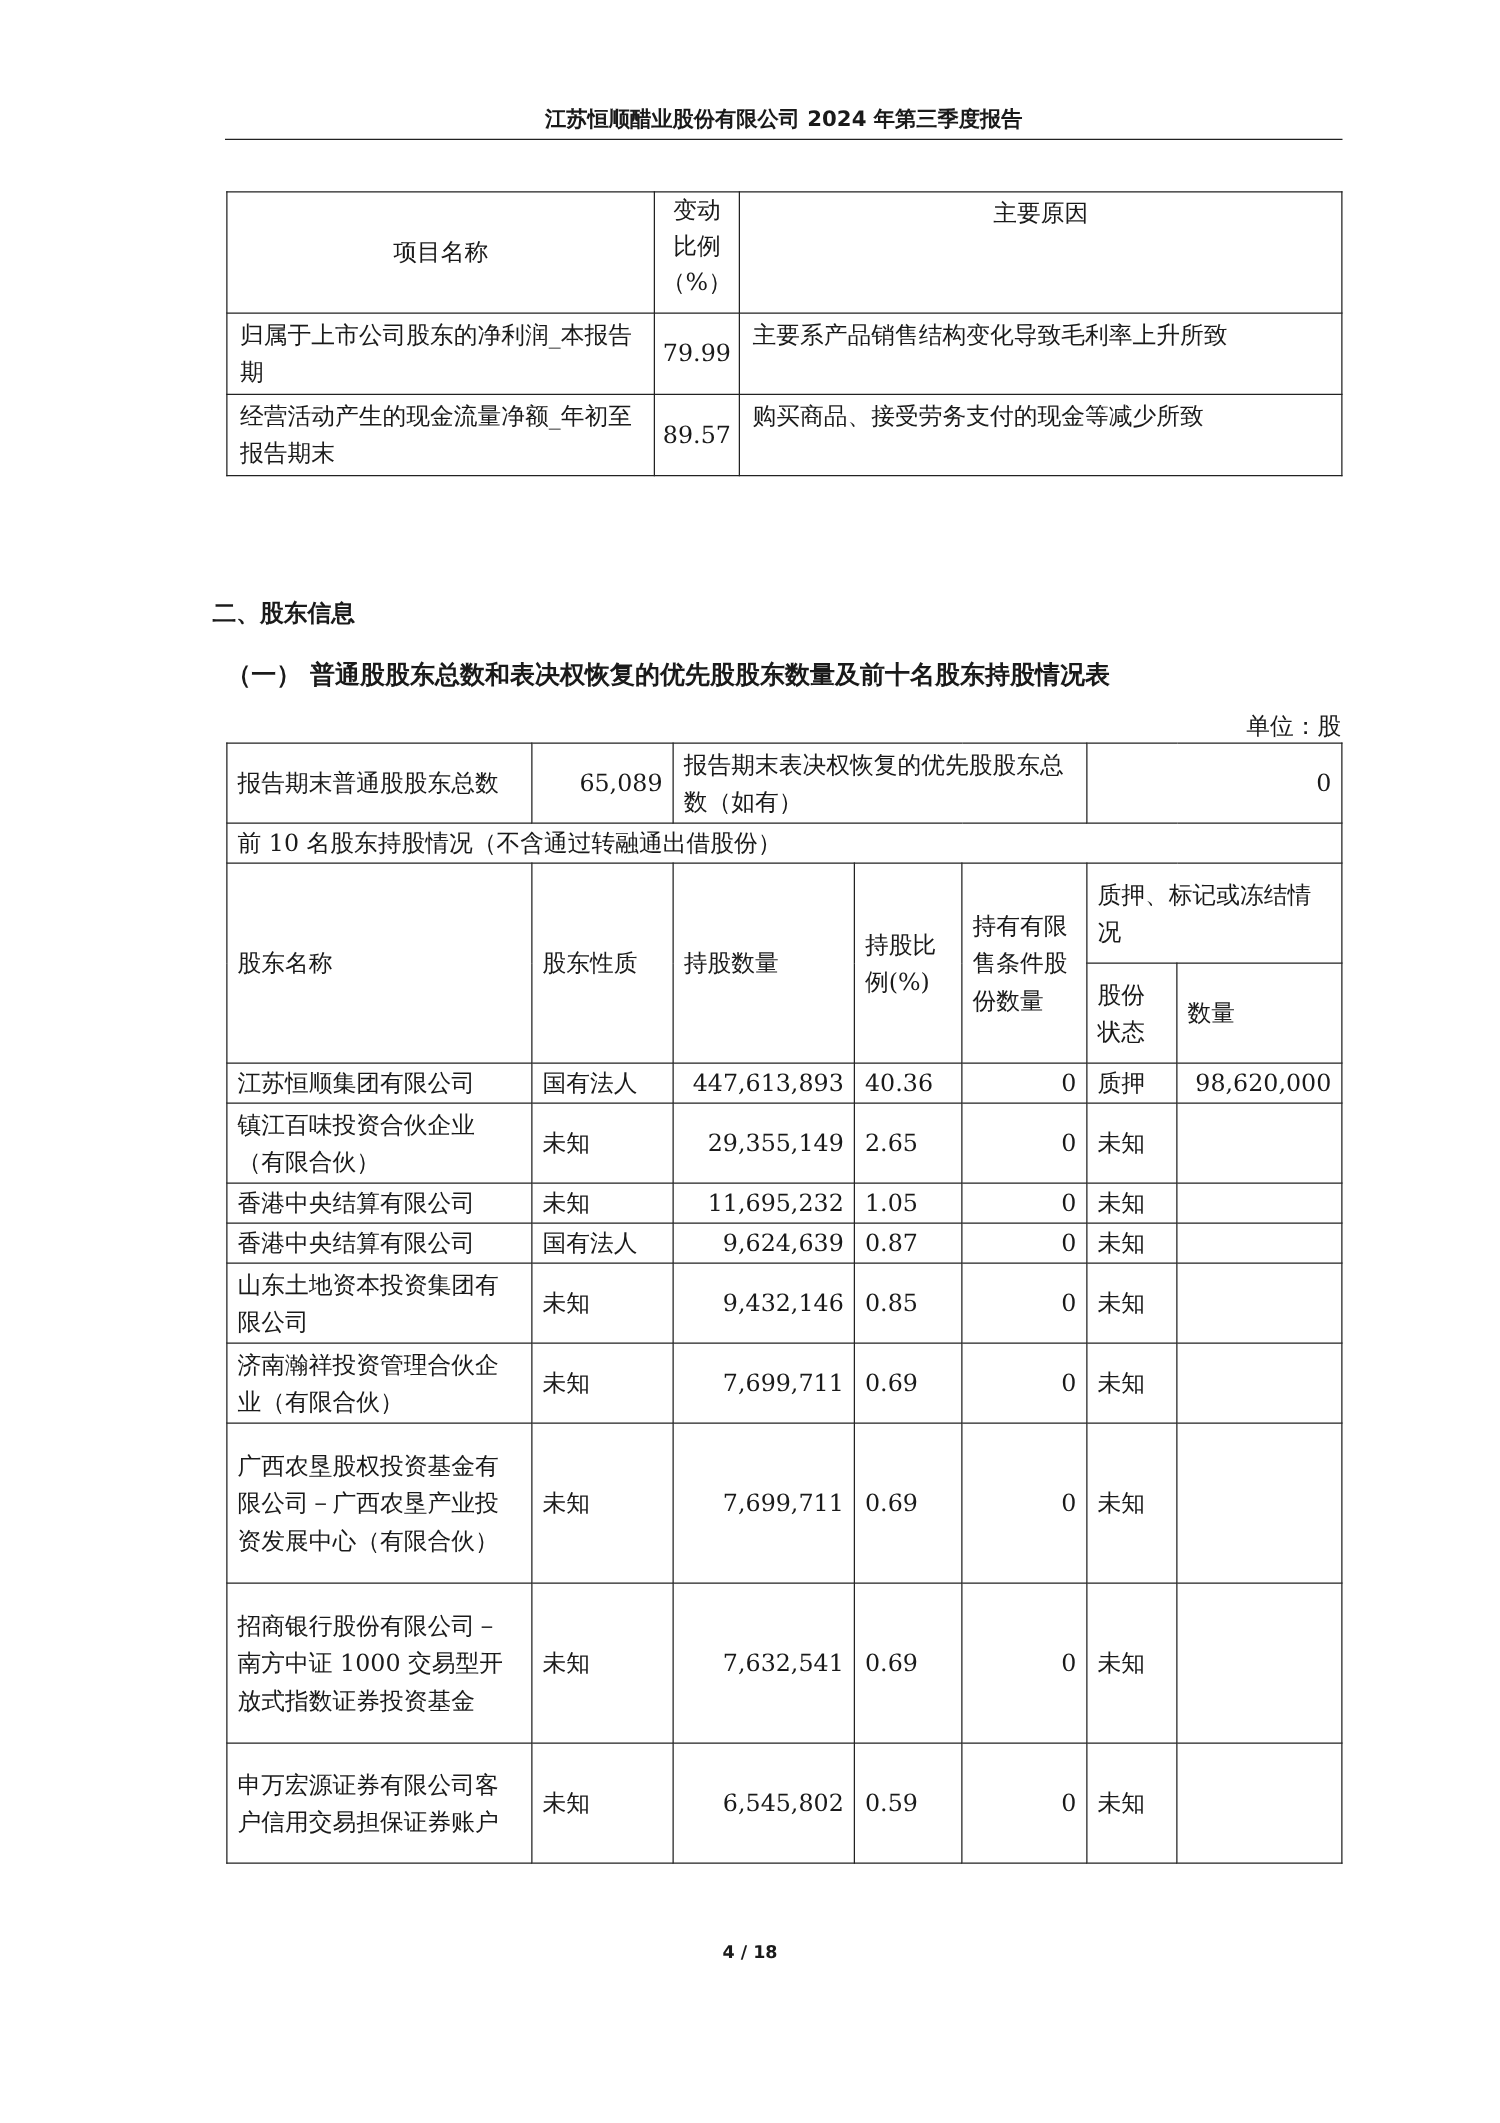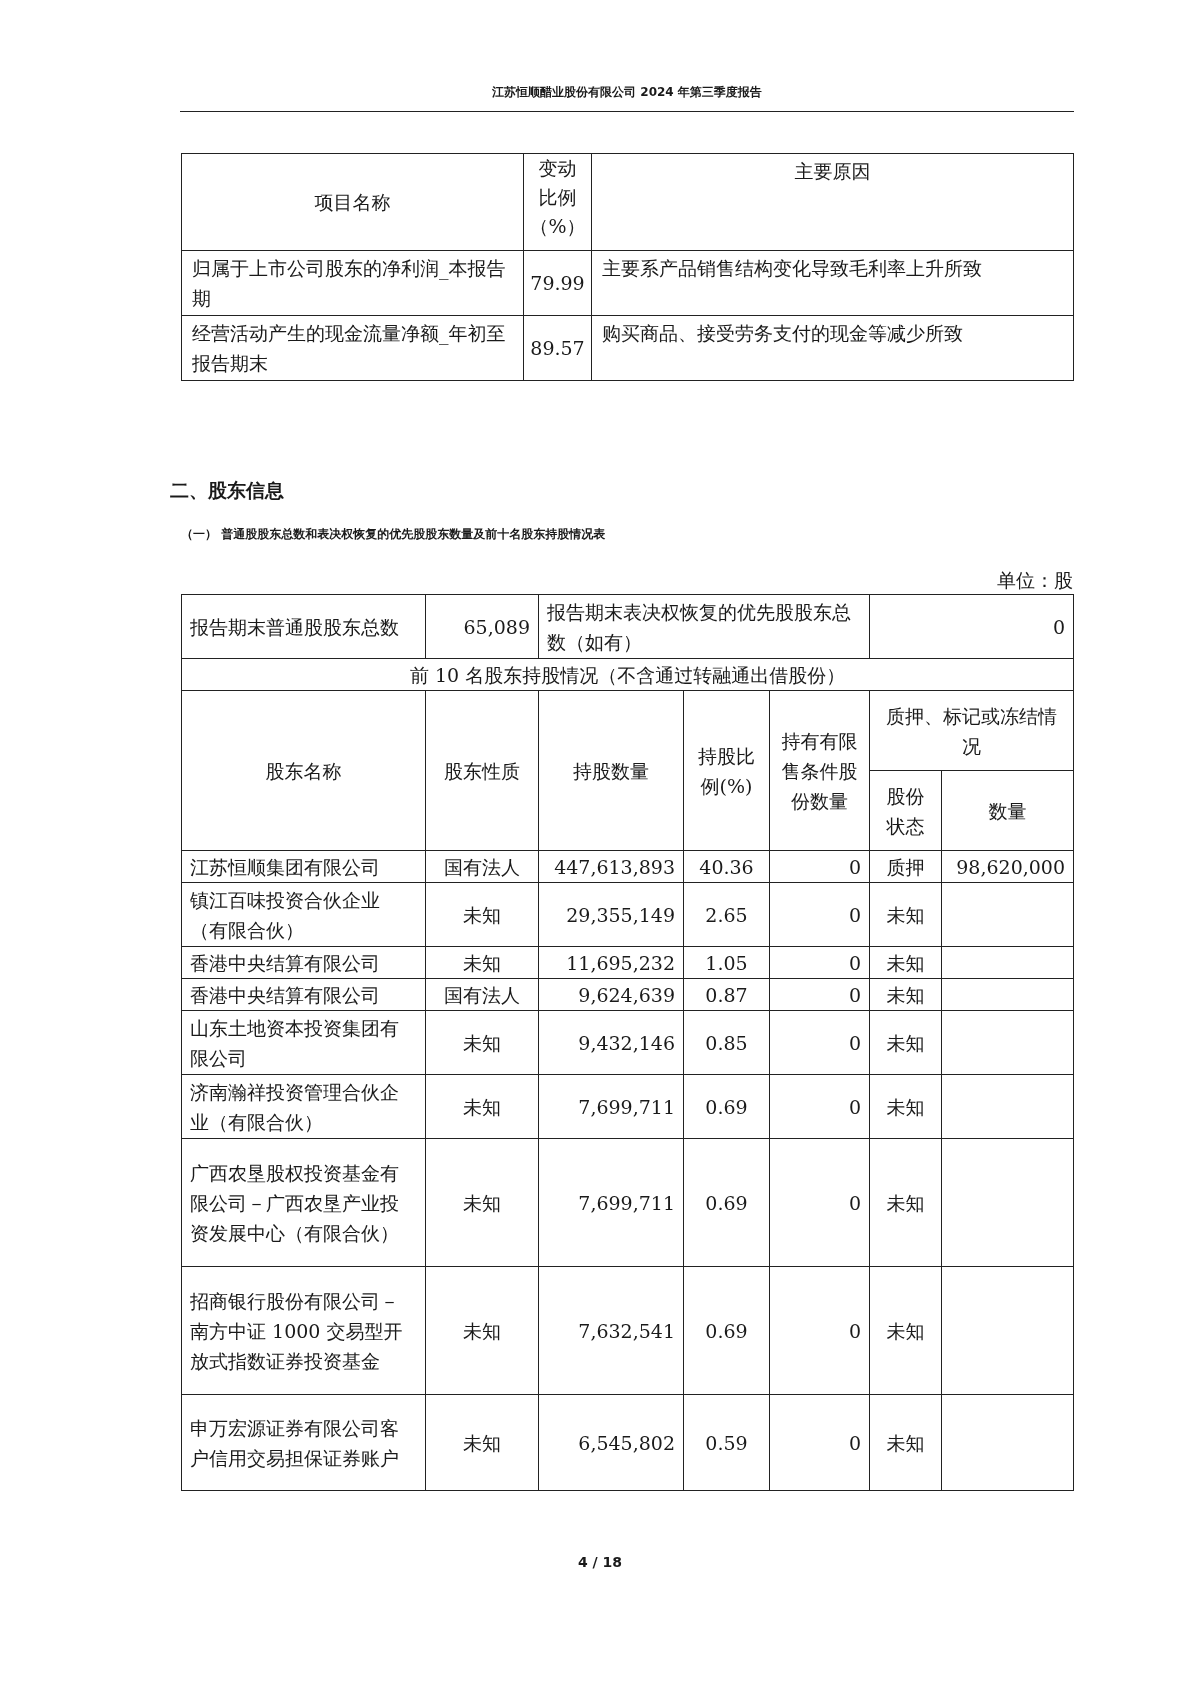--- a/index.html
+++ b/index.html
@@ -4,47 +4,47 @@
 <style>
   html, body { margin: 0; padding: 0; background: #ffffff; }
   body {
     width: 1200px; height: 1698px; position: relative; overflow: hidden;
     font-family: "DejaVu Serif", "Liberation Serif", serif;
     color: #1a1a1a;
   }
   .header {
     position: absolute; left: 180px; top: 84px; width: 894px;
     text-align: center; font-family: "DejaVu Sans", "Liberation Sans", sans-serif;
-    font-weight: bold; font-size: 12px; letter-spacing: 0px;
+    font-weight: bold; font-size: 17px; letter-spacing: 0px;
   }
   .header-rule {
     position: absolute; left: 180px; top: 111px; width: 894px; height: 0;
     border-top: 1.5px solid #222;
   }
   table { border-collapse: collapse; table-layout: fixed; }
   td, th { border: 1.5px solid #222; font-weight: normal; padding: 0 8px; font-size: 19px; line-height: 30px; vertical-align: middle; }
   .t1 { position: absolute; left: 181px; top: 153px; width: 892px; }
   .t1 td { padding: 2px 10px; }
   .t1 .num { text-align: center; padding: 0 4px; }
   .t1 .hdr { text-align: center; }
   .t1 .reason { vertical-align: top; padding-top: 2px; }
   .section-title {
     position: absolute; left: 170px; top: 478px;
     font-family: "DejaVu Sans", "Liberation Sans", sans-serif; font-weight: bold; font-size: 19px;
   }
   .sub-title {
     position: absolute; left: 181px; top: 526px;
-    font-family: "DejaVu Sans", "Liberation Sans", sans-serif; font-weight: bold; font-size: 12px;
+    font-family: "DejaVu Sans", "Liberation Sans", sans-serif; font-weight: bold; font-size: 20px;
   }
   .unit {
     position: absolute; right: 127px; top: 568px; font-size: 19px;
   }
   .t2 { position: absolute; left: 181px; top: 594px; width: 892px; }
   .t2 td { padding: 0 8px; }
-  .c { text-align: center; }
+  .c { }
   .r { text-align: right; }
   .l { text-align: left; }
   .footer {
     position: absolute; left: 0; width: 1200px; top: 1554px; text-align: center;
     font-family: "DejaVu Sans", "Liberation Sans", sans-serif; font-weight: bold; font-size: 14px;
   }
 </style>
 </head>
 <body>
 

